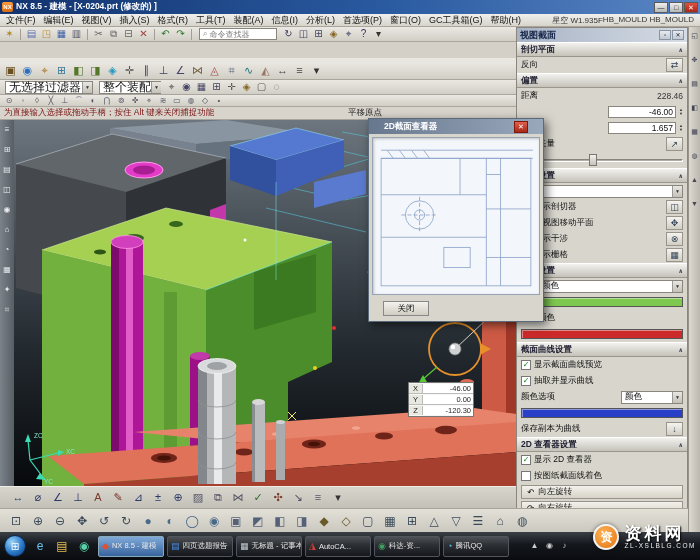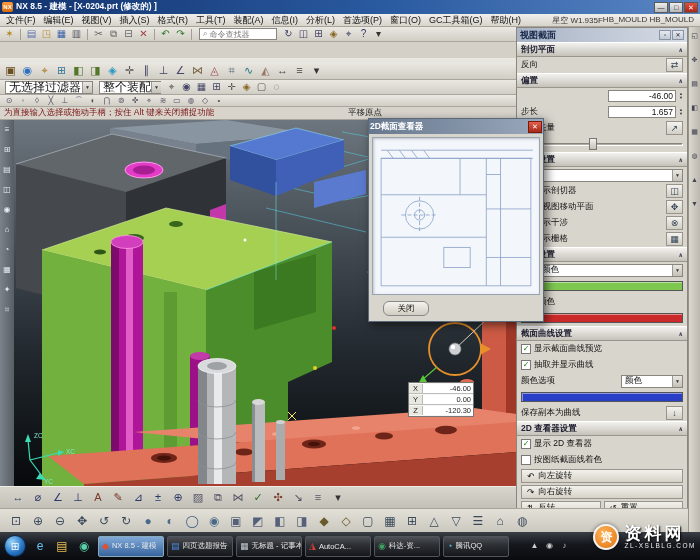--- a/index.html
+++ b/index.html
@@ -145,28 +145,28 @@
     align-items:center;justify-content:center;font-size:12px;font-weight:bold;
     box-shadow:0 0 4px rgba(0,0,0,.5)}
   .wm-text .big{font-size:17px;font-weight:bold;color:#fff;letter-spacing:3px;
     text-shadow:1px 1px 2px #000;line-height:1}
   .wm-text .small{font-size:6.5px;color:#eee;letter-spacing:1.5px}
 
   
   .dialog{position:absolute;left:368px;top:118px;width:176px;height:204px;background:#d8d5cd;
     border:1px solid #5a6a7a;box-shadow:3px 3px 9px rgba(0,0,0,.55);z-index:40}
   .dlg-title{height:15px;background:linear-gradient(90deg,#67788e,#9aa8bc);display:flex;
-    align-items:center;color:#fff;font-size:8.5px;font-weight:bold;padding:0 1px}
+    align-items:center;color:#fff;font-size:8.5px;font-weight:bold;padding:0 15px}
   .dlg-close{margin-left:auto;width:14px;height:12px;background:linear-gradient(#e06050,#a82818);
     border:1px solid #801808;color:#fff;font-size:7px;line-height:10px;text-align:center;font-weight:normal}
   .dlg-canvas{margin:3px;height:158px;background:#f3f6fa;border:1px solid #98a4b4;
     box-shadow:inset 1px 1px 3px rgba(0,0,0,.22)}
   .dlg-footer{display:flex;padding:3px 0 0 14px}
   .dlg-btn{width:46px;height:15px;background:linear-gradient(#f4f2ec,#d1cdc3);border:1px solid #888;
-    border-radius:6px;font-size:8.5px;text-align:center;line-height:13px}
+    border-radius:0;font-size:8.5px;text-align:center;line-height:13px}
 </style>
 </head>
 <body>
 
 <div class="app">
 
   <div class="titlebar">
     <span class="title-logo">NX</span>
     <span>NX 8.5 - 建模 - [X-0204.prt (修改的) ]</span>
     <span class="win-controls">
@@ -497,20 +497,24 @@
       </div>
     <div class="prow">
       <span class="plabel">反向</span>
       <span class="pibtn">⇄</span>
     </div>
 
     <div class="pgroup">
         <span>偏置</span>
       </div>
     <div class="prow">
+      <span class="plabel">距离</span>
+      <span class="pmax">228.46</span>
+    </div>
+    <div class="prow">
       <span class="pfield">-46.00</span>
       <span class="spin">
           <span>▲</span>
           <span>▼</span>
         </span>
     </div>
     <div class="prow">
       <span class="plabel">步长</span>
       <span class="pfield">1.657</span>
       <span class="spin">

